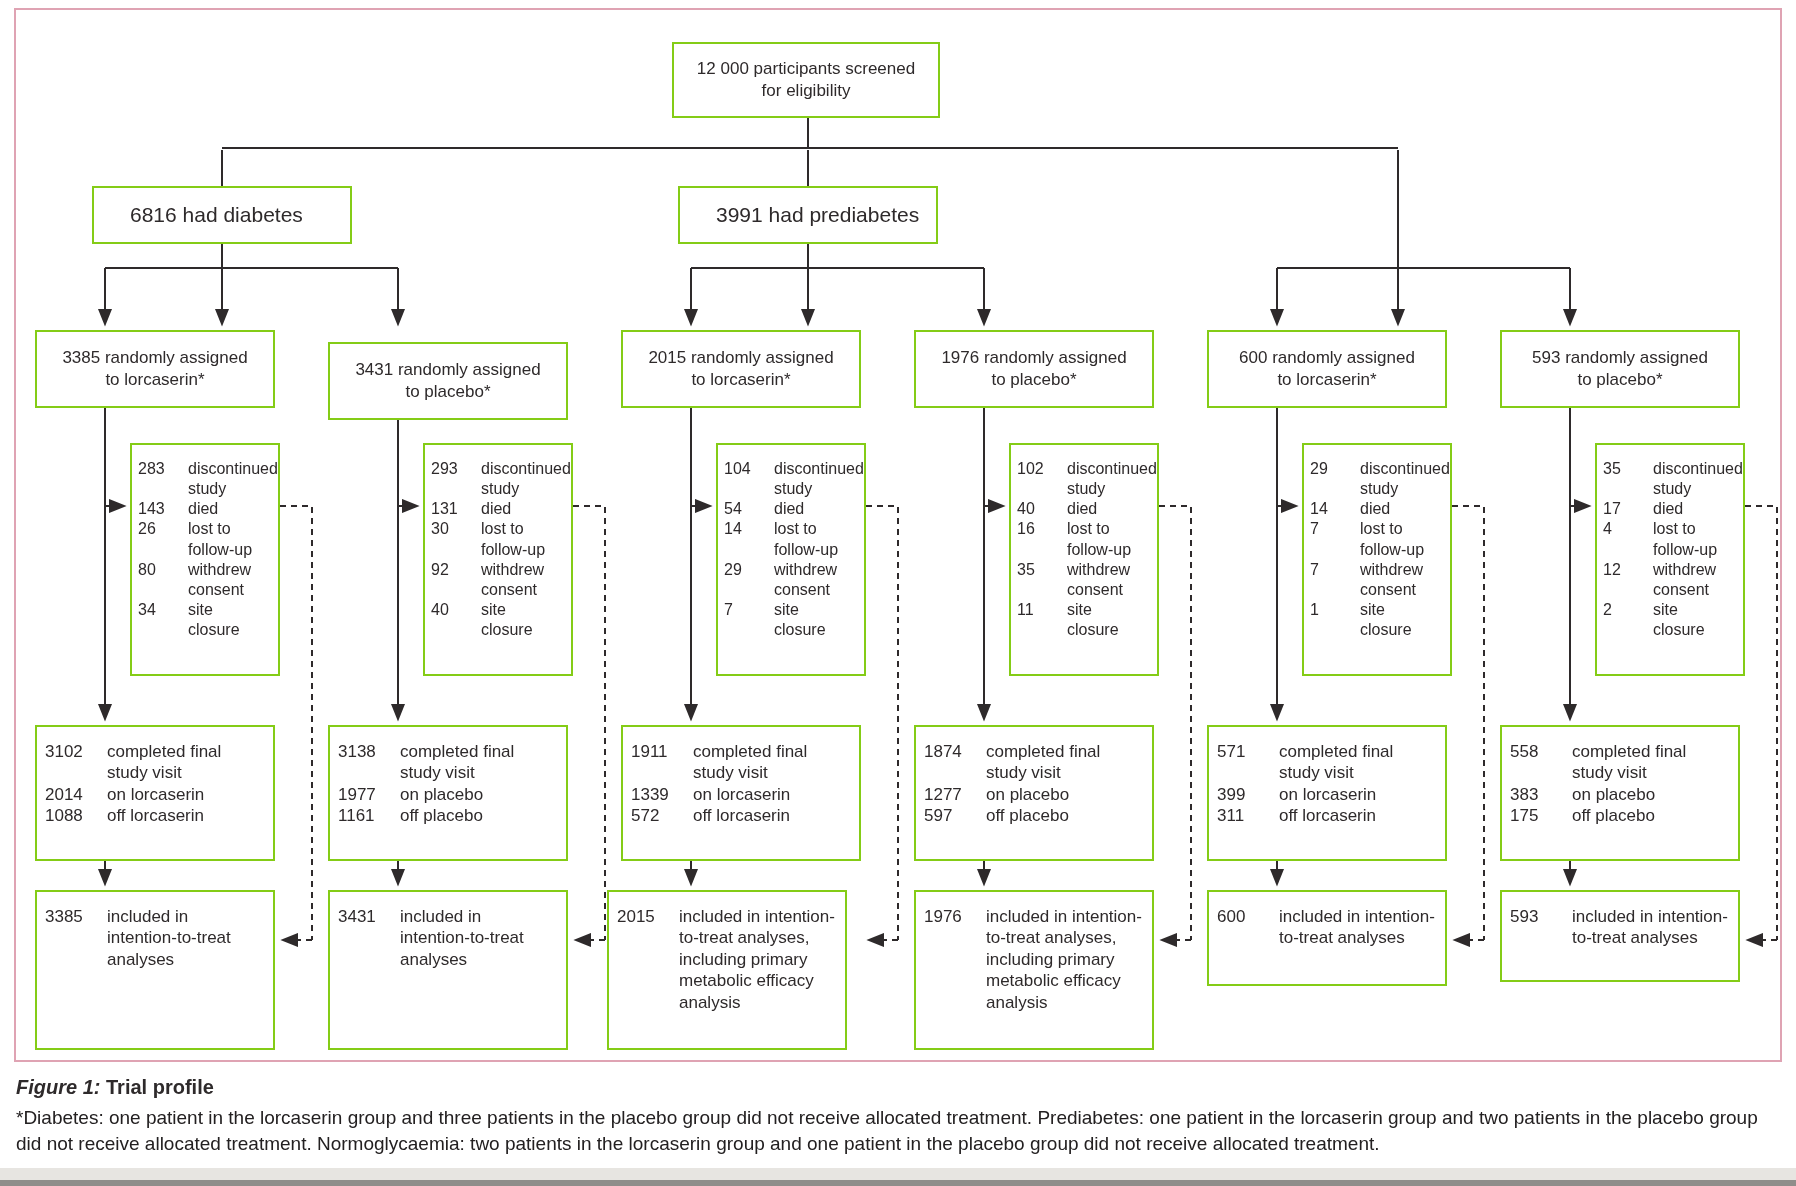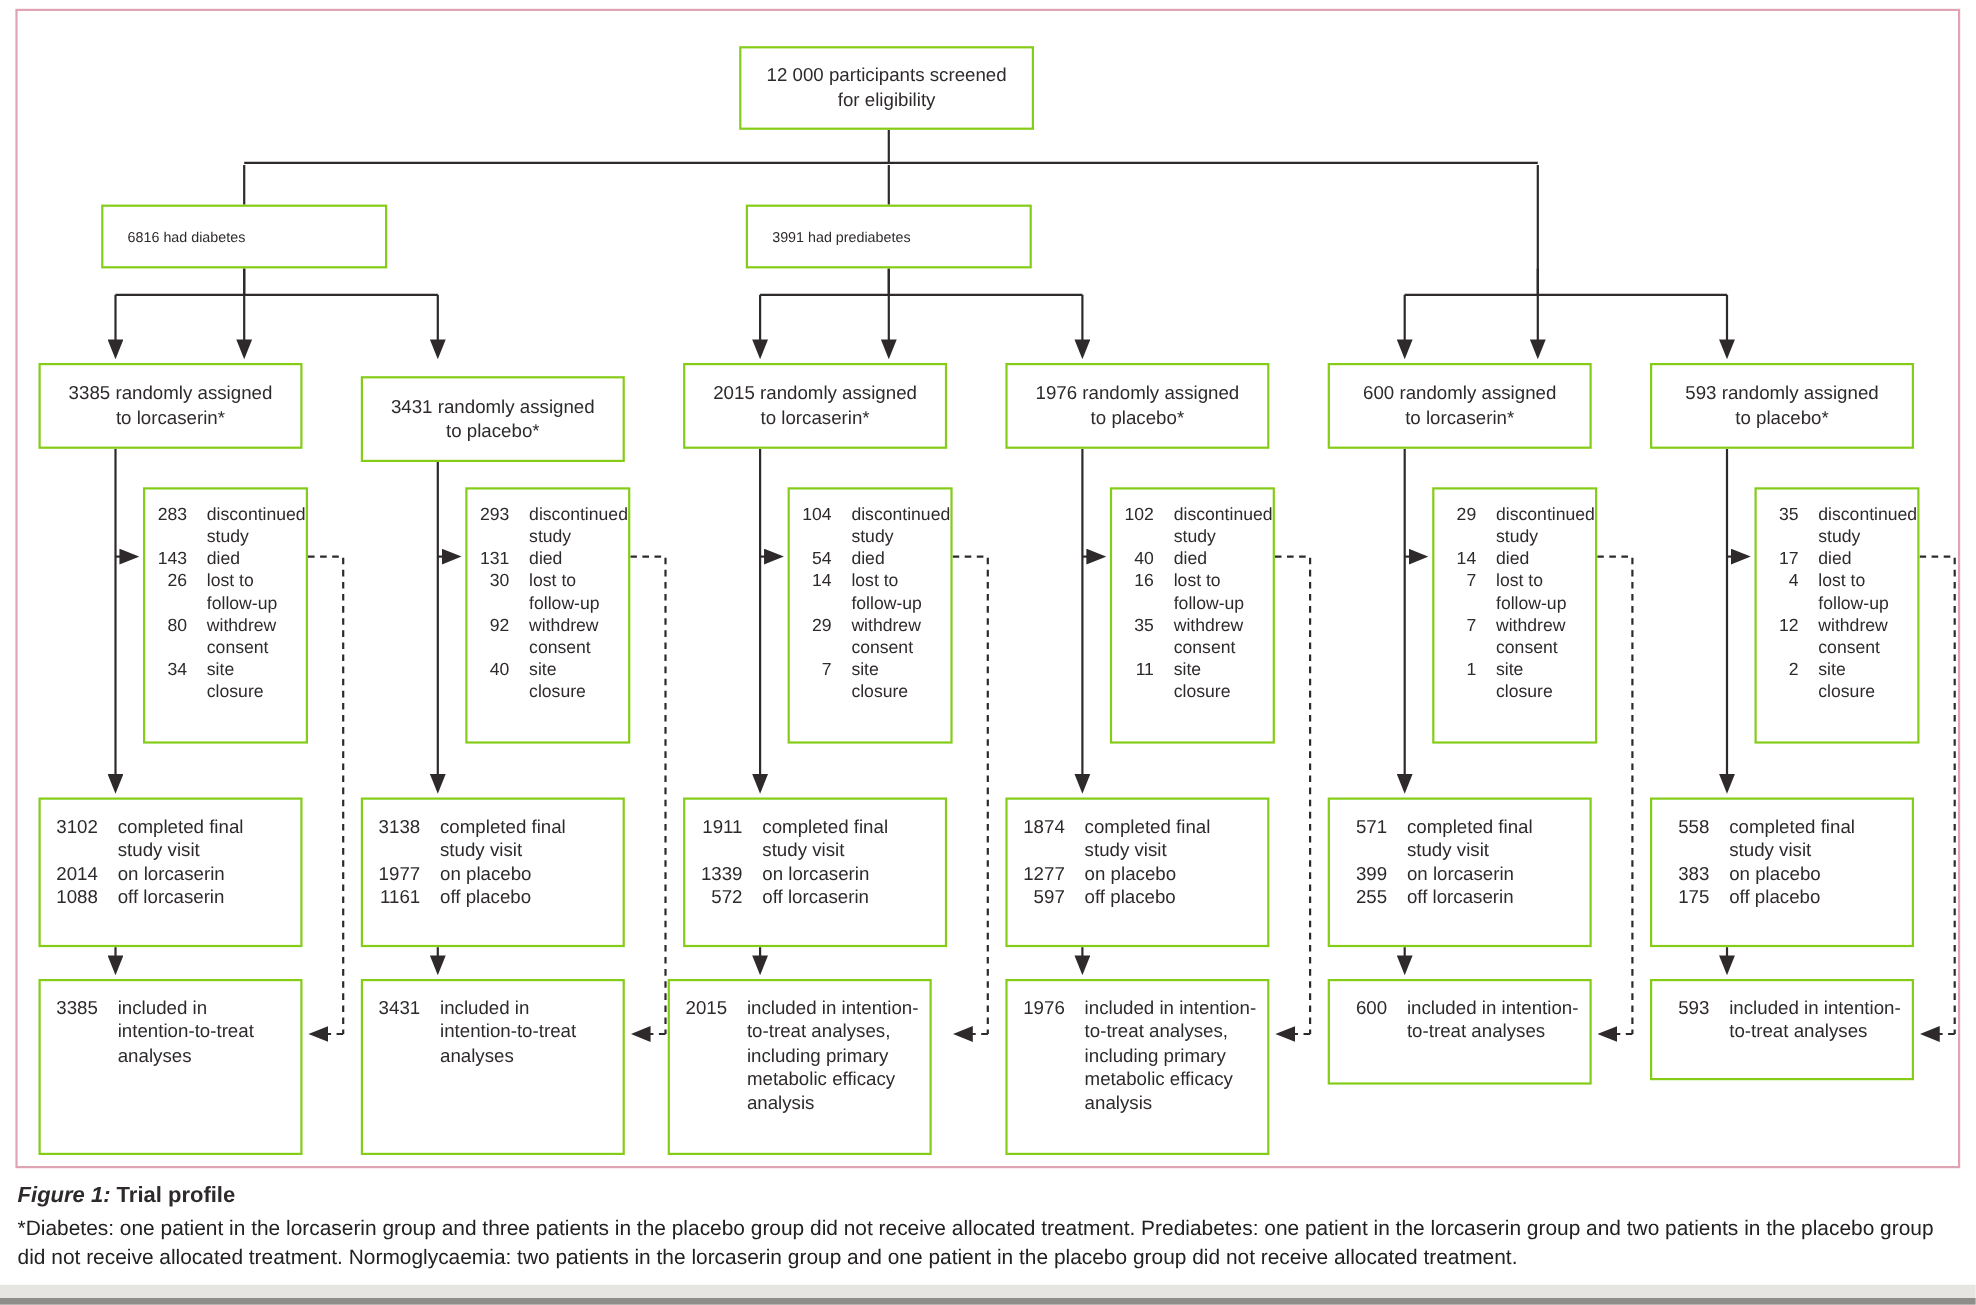--- a/index.html
+++ b/index.html
@@ -6,24 +6,24 @@
   body{width:1796px;height:1186px;position:relative;overflow:hidden;
        font-family:"Liberation Sans",sans-serif;color:#2e2a2b;}
   .stage{position:absolute;inset:0;}
   .pink-frame{position:absolute;left:14px;top:8px;width:1768px;height:1054px;
       border:2px solid #dfa3b3;background:#ffffff;box-sizing:border-box;z-index:0;}
   svg.connectors{position:absolute;left:0;top:0;z-index:1;}
   .box{position:absolute;box-sizing:border-box;border:2px solid #84cc16;background:#ffffff;z-index:2;}
   .ctext{display:flex;align-items:center;justify-content:center;text-align:center;
       width:100%;height:100%;white-space:pre-line;font-size:17px;line-height:1.28;}
   .ltext{display:flex;align-items:center;width:100%;height:100%;
-      padding-left:22px;box-sizing:border-box;font-size:13px;}
+      padding-left:36px;box-sizing:border-box;font-size:21px;}
   .rows{padding:14px 4px 0 8px;}
   .row{display:flex;align-items:flex-start;line-height:1.26;}
-  .row .n{flex:none;text-align:right;padding-right:18px;}
+  .row .n{flex:none;padding-right:18px;}
   .row .t{flex:1;white-space:pre-line;}
   .rows.lg{font-size:17px;}
   .rows.lg .n{width:44px;}
   .rows.sm{font-size:16px;padding-left:6px;}
   .rows.sm .n{width:32px;}
   .caption{position:absolute;left:16px;top:1076px;width:1768px;z-index:2;}
   .cap-title{font-size:20px;font-weight:bold;margin-bottom:6px;}
   .cap-title .fig{font-style:italic;}
   .cap-foot{font-size:19px;line-height:1.38;color:#232021;}
   .bottom-strip{position:absolute;left:0;top:1168px;width:1796px;height:18px;
@@ -403,21 +403,21 @@
     <div class="row">
           <span class="n">571</span>
           <span class="t">completed final
 study visit</span>
         </div>
         <div class="row">
           <span class="n">399</span>
           <span class="t">on lorcaserin</span>
         </div>
         <div class="row">
-          <span class="n">255</span>
+          <span class="n">311</span>
           <span class="t">off lorcaserin</span>
         </div>
       </div>
   </div>
   <div class="box" style="left:1207px;top:890px;width:240px;height:96px">
     <div class="rows lg">
 
     <div class="row">
           <span class="n">600</span>
           <span class="t">included in intention-

